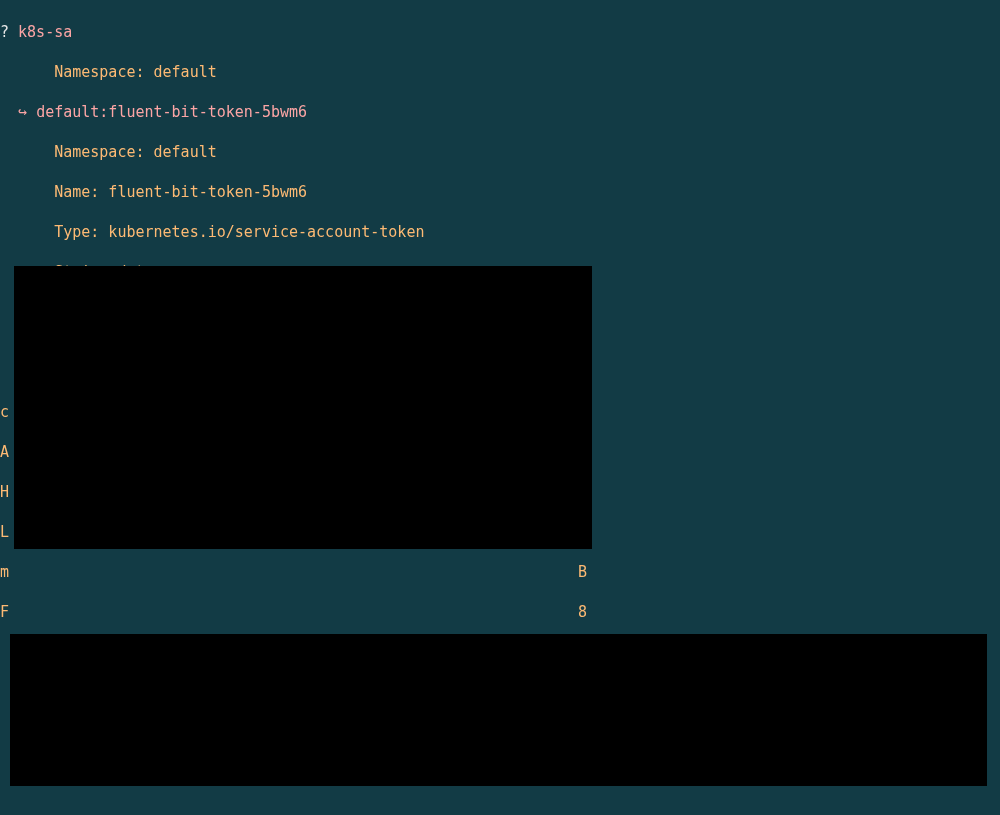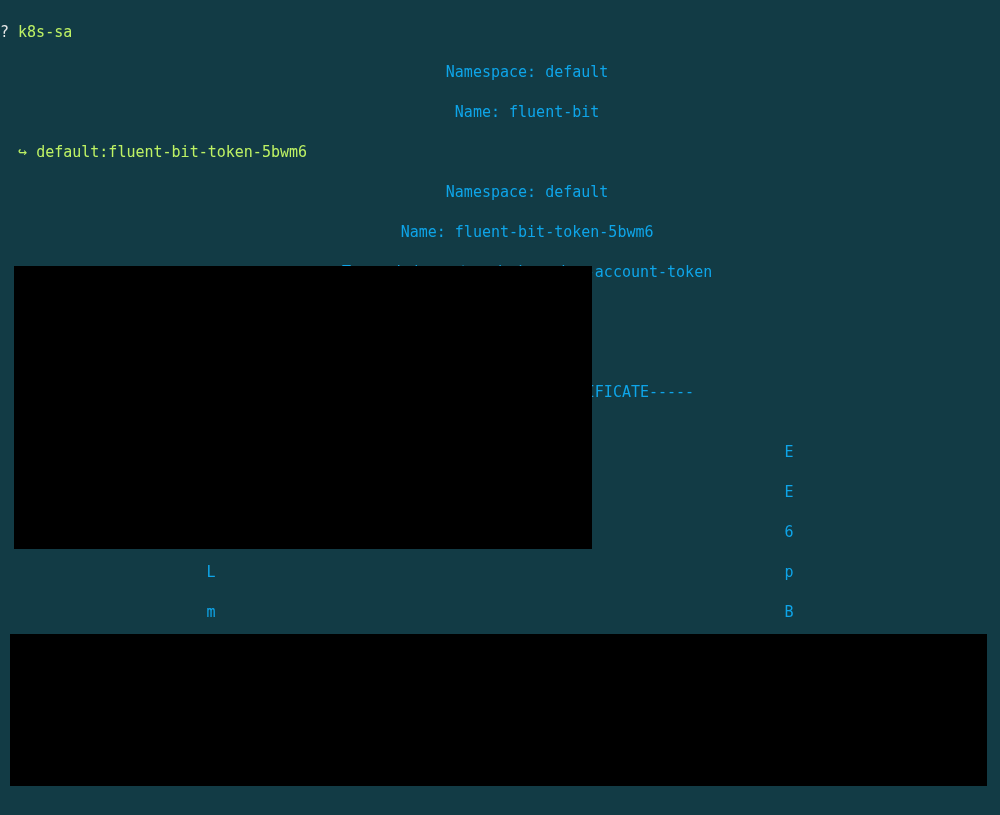--- a/index.html
+++ b/index.html
@@ -13,23 +13,23 @@
       height: 815px;
       overflow: hidden;
       padding: 0;
     }
     .terminal {
       padding-top: 2px;
       white-space: pre;
       position: relative;
     }
     .line { white-space: pre; }
-    .white { color: #bef264; }
+    .white { color: #fca5a5; }
     .prompt { color: #e8e8e8; }
-    .text { color: #0ea5e9; text-align: center; }
+    .text { color: #fdba74; }
     .redact1 {
       position: absolute;
       background: #000;
       left: 14px;
       top: 266px;
       width: 578px;
       height: 283px;
       z-index: 2;
     }
     .redact2 {
@@ -44,21 +44,20 @@
     .cert-lines {
       position: relative;
     }
   </style>
 </head>
 <body>
 
 <div class="terminal">
 <div class="line"><span class="prompt">?</span> <span class="white">k8s-sa</span></div>
 <div class="line text">      <span>Namespace: default</span></div>
-<div class="line text">      <span>Name: fluent-bit</span></div>
 <div class="line">  <span class="white">↪</span> <span class="white">default:fluent-bit-token-5bwm6</span></div>
 <div class="line text">      <span>Namespace: default</span></div>
 <div class="line text">      <span>Name: fluent-bit-token-5bwm6</span></div>
 <div class="line text">      <span>Type: kubernetes.io/service-account-token</span></div>
 <div class="line text">      <span>String data:</span></div>
 <div class="line text">      <span>Data:</span></div>
 <div class="line text">      <span>  ca.crt: -----BEGIN CERTIFICATE-----</span></div>
 <div class="cert-lines">
 <div class="line text">c                                                               E</div>
 <div class="line text">A                                                               E</div>

